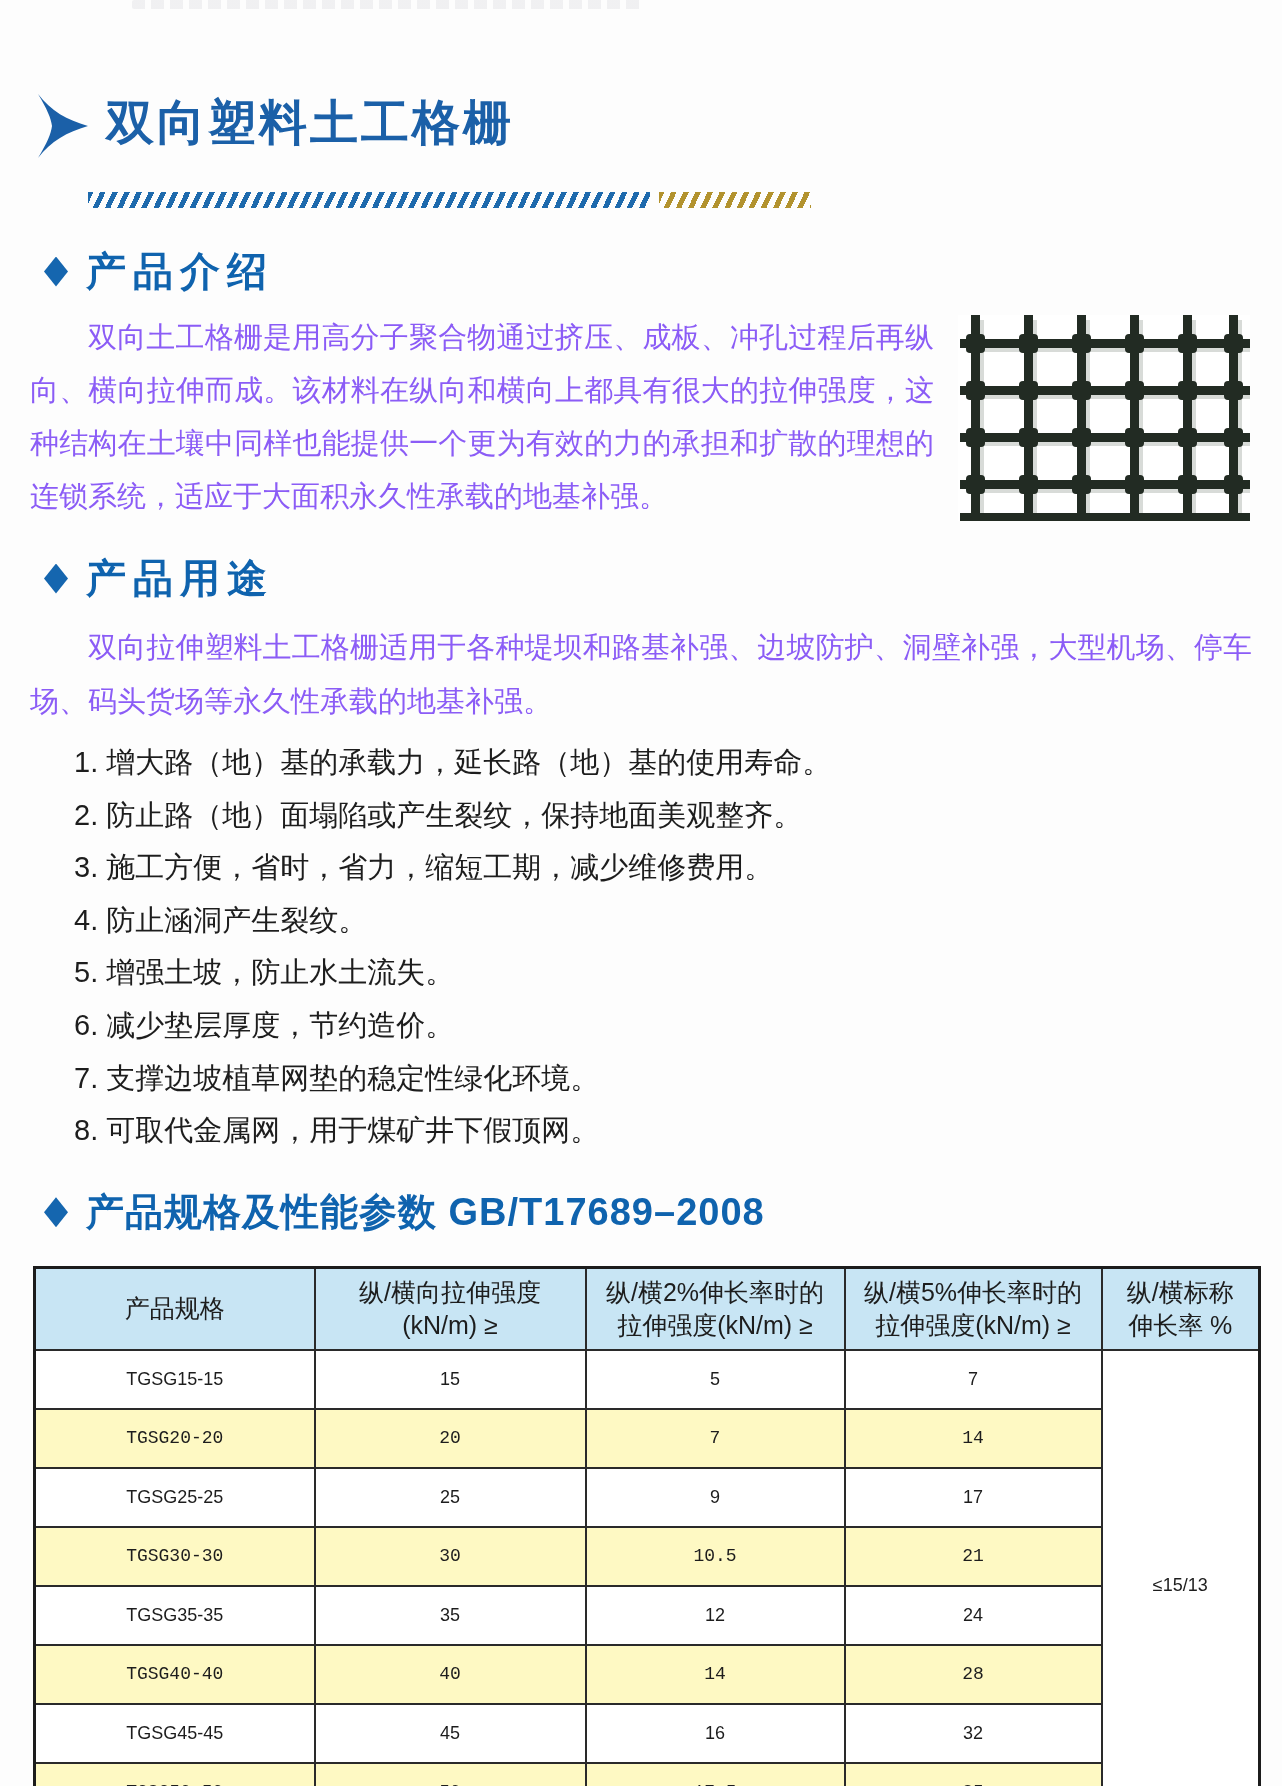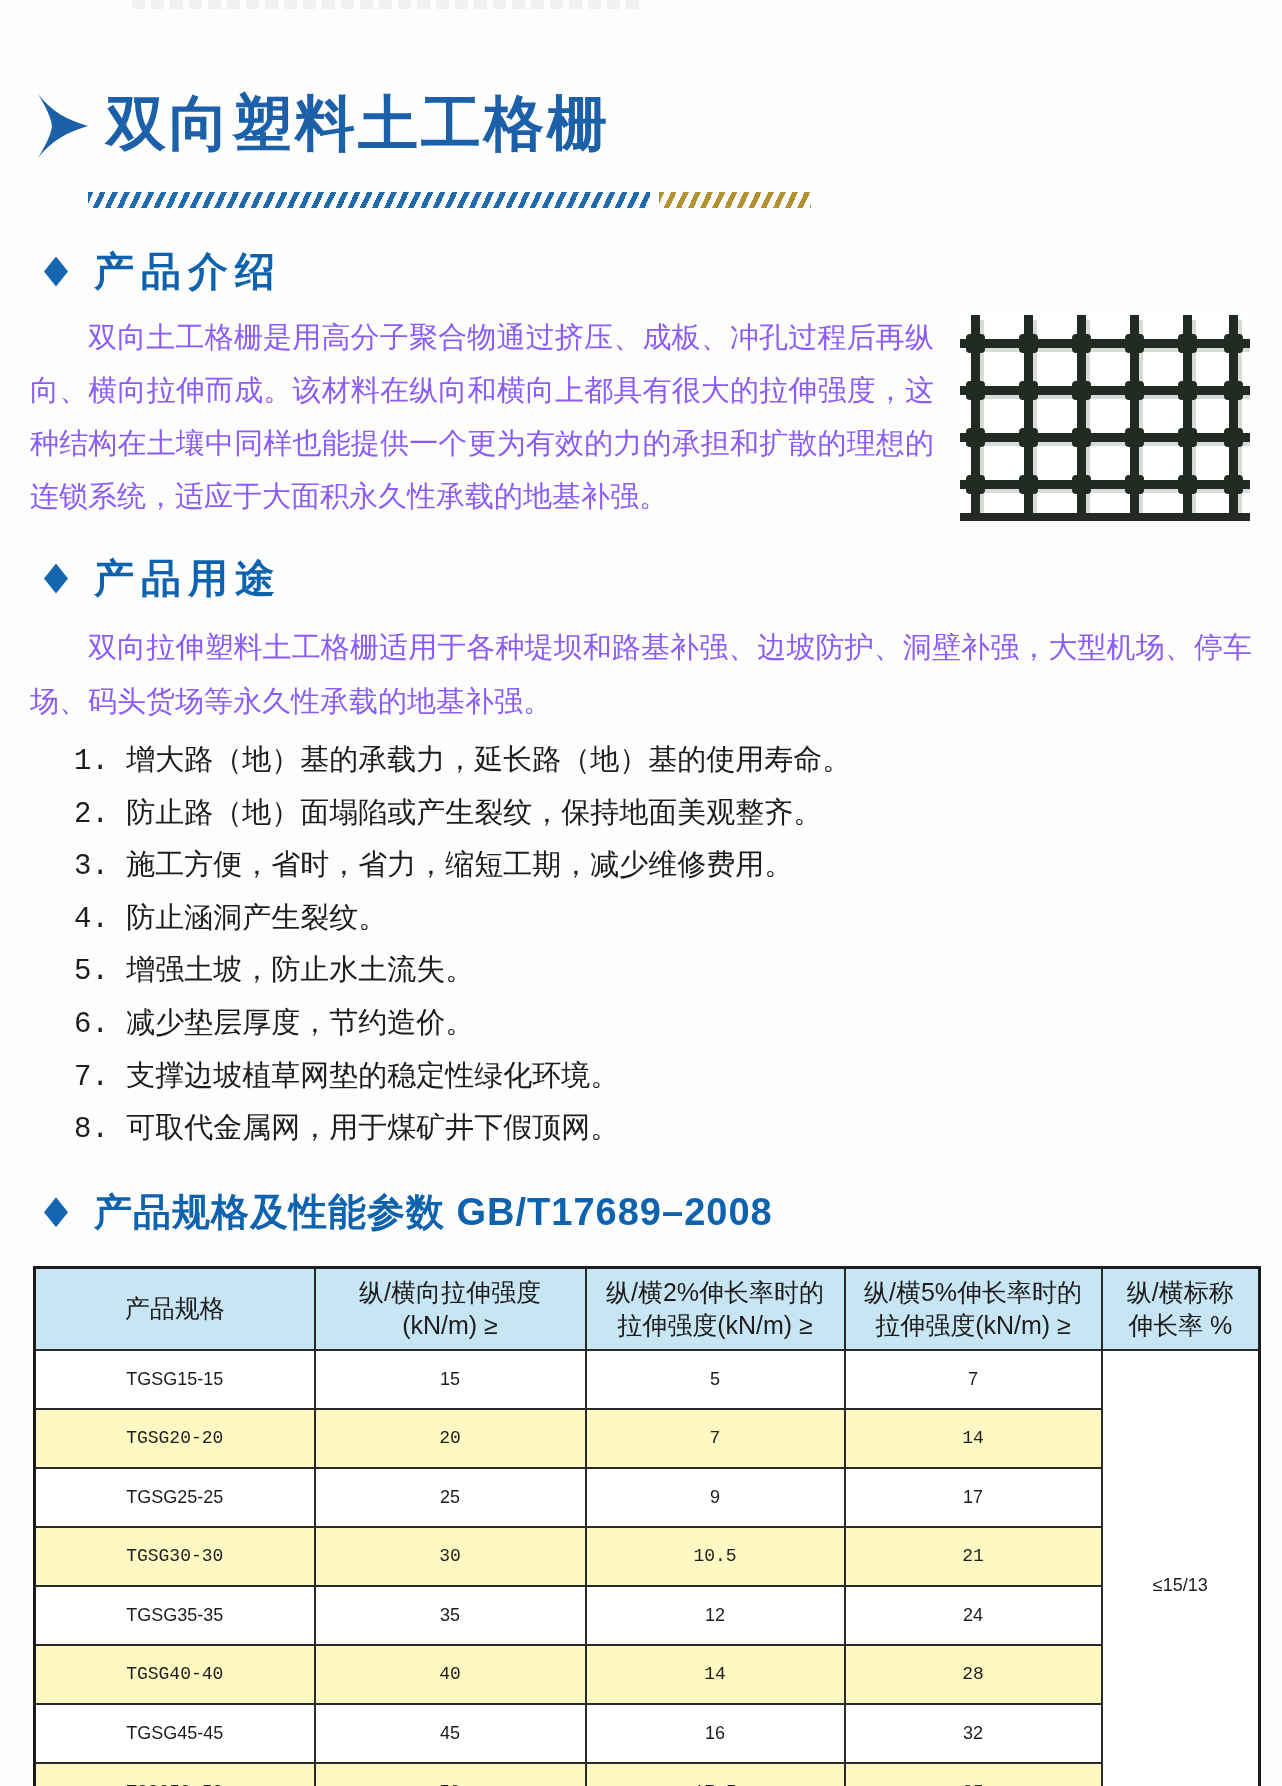--- a/index.html
+++ b/index.html
@@ -15,35 +15,35 @@
   .cutoff{
     margin:0 0 0 132px;width:510px;height:9px;
     background:repeating-linear-gradient(90deg,#e6e6e9 0 13px,transparent 13px 19px);
     opacity:.55;border-radius:2px;
   }
   
   .title-row{display:flex;align-items:center;margin:62px 0 0 30px;height:104px;}
   .arrow{width:54px;height:66px;margin:6px 16px 0 6px;flex:0 0 auto;}
   .arrow svg{display:block;width:100%;height:100%;}
   h1{
-    margin:0;font-size:60px;font-weight:700;letter-spacing:3px;
+    margin:0;font-size:48px;font-weight:700;letter-spacing:3px;
     color:#1b60a8;line-height:1.05;
   }
   
   .stripe{display:flex;gap:9px;margin:17px 0 0 88px;height:16px;}
   .stripe-blue{
     width:562px;height:100%;
     background:repeating-linear-gradient(115deg,#1e6aad 0 5px,transparent 5px 11px);
   }
   .stripe-gold{
     width:152px;height:100%;
     background:repeating-linear-gradient(115deg,#b2922e 0 5px,transparent 5px 11px);
   }
   
-  .sec-head{display:flex;align-items:center;gap:26px;margin-left:44px;}
+  .sec-head{display:flex;align-items:center;gap:18px;margin-left:44px;}
   .diamond{
     width:24px;height:30px;flex:0 0 auto;background:#1566af;
     clip-path:polygon(50% 0,100% 50%,50% 100%,0 50%);
   }
   .sec-head h2{
     margin:0;font-size:40px;font-weight:700;color:#0f63ae;letter-spacing:7px;
   }
   .sec-head.tight h2{letter-spacing:1px;font-size:38px;}
   
   .section-intro{margin-top:36px;}
@@ -53,21 +53,21 @@
     background:linear-gradient(135deg,#ffffff 55%,#f3f3f0);
   }
   .photo svg{display:block;width:100%;height:100%;}
   p.body-text{
     margin:0;font-size:29px;line-height:53px;color:#8b5cf6;
     text-indent:2em;text-align:justify;
   }
   
   .section-usage{margin-top:24px;}
   .section-usage p.body-text{margin:14px 30px 0 30px;line-height:54px;}
-  ol.usage-list{list-style:none;margin:8px 0 0 0;padding:0 0 0 74px;font-family:Liberation Mono, monospace;}
+  ol.usage-list{list-style:none;margin:8px 0 0 0;padding:0 0 0 74px;}
   ol.usage-list li{font-size:29px;line-height:52.6px;color:#1d1d1d;}
   
   .section-specs{margin-top:30px;}
   table.spec{
     margin:28px 0 0 33px;width:1225px;table-layout:fixed;
     border-collapse:collapse;border:3px solid #1c1c1c;
     background:#ffffff;
   }
   table.spec th,table.spec td{
     border:2px solid #2a2a2a;text-align:center;vertical-align:middle;

